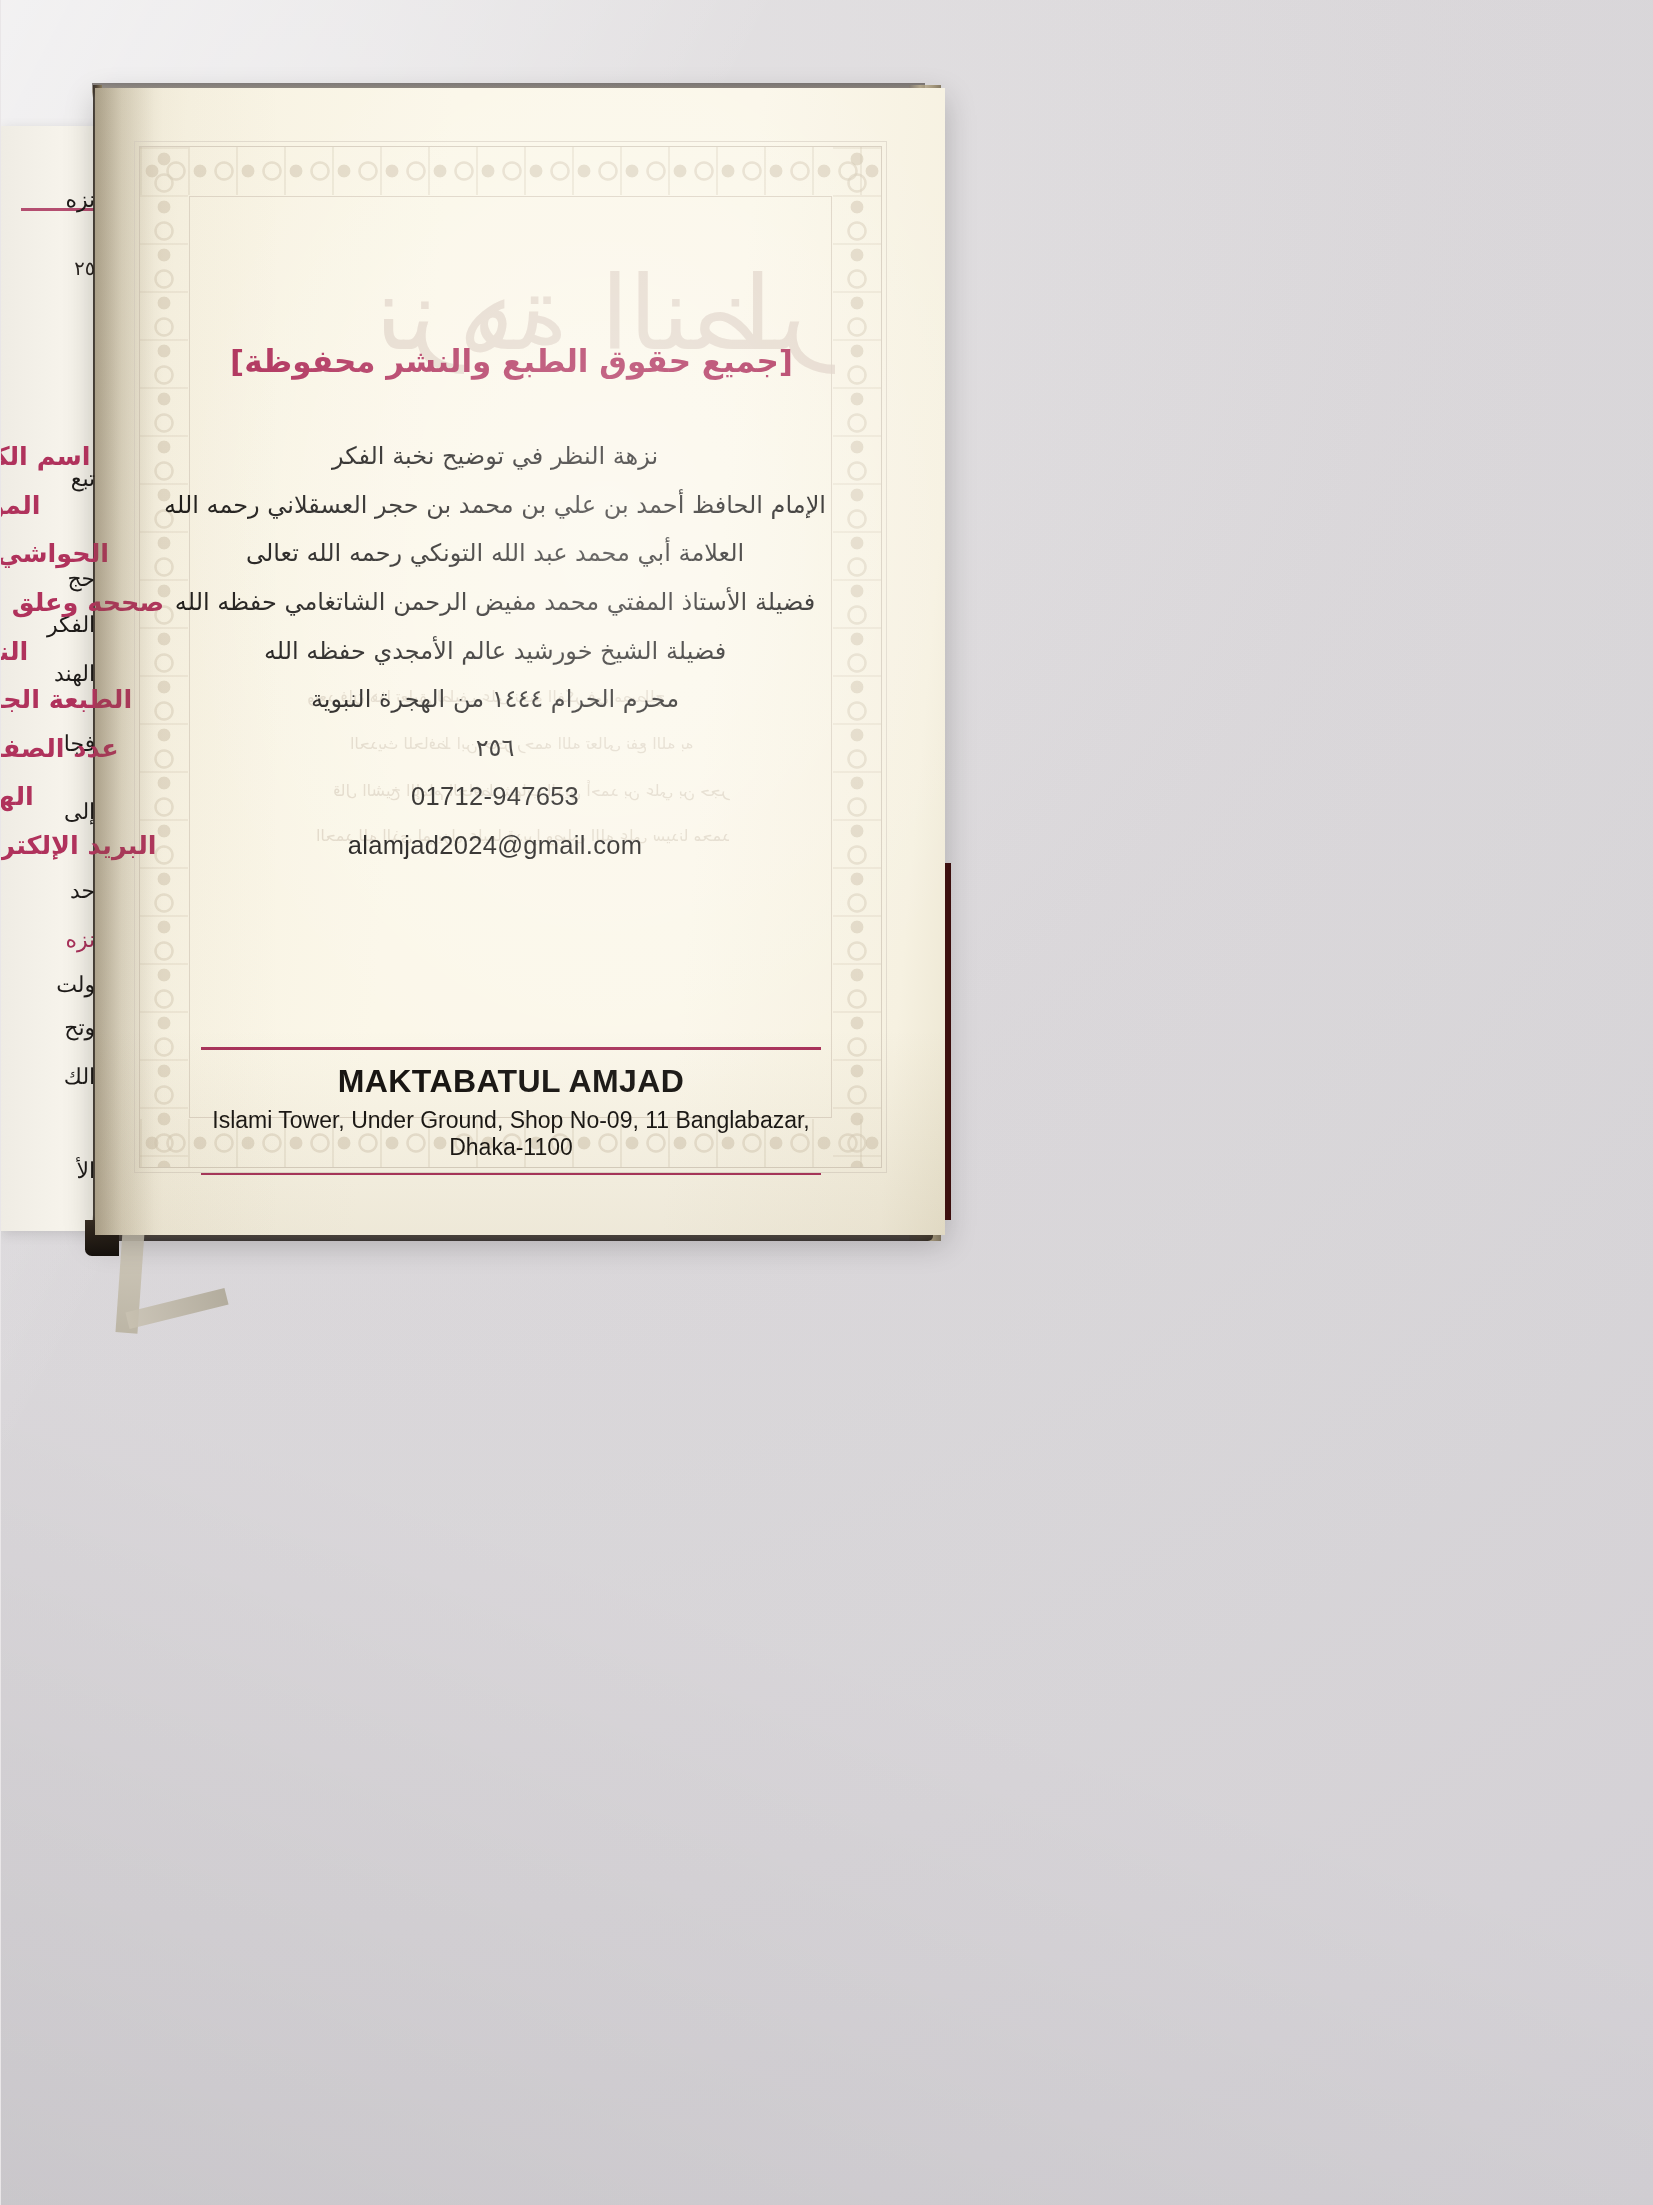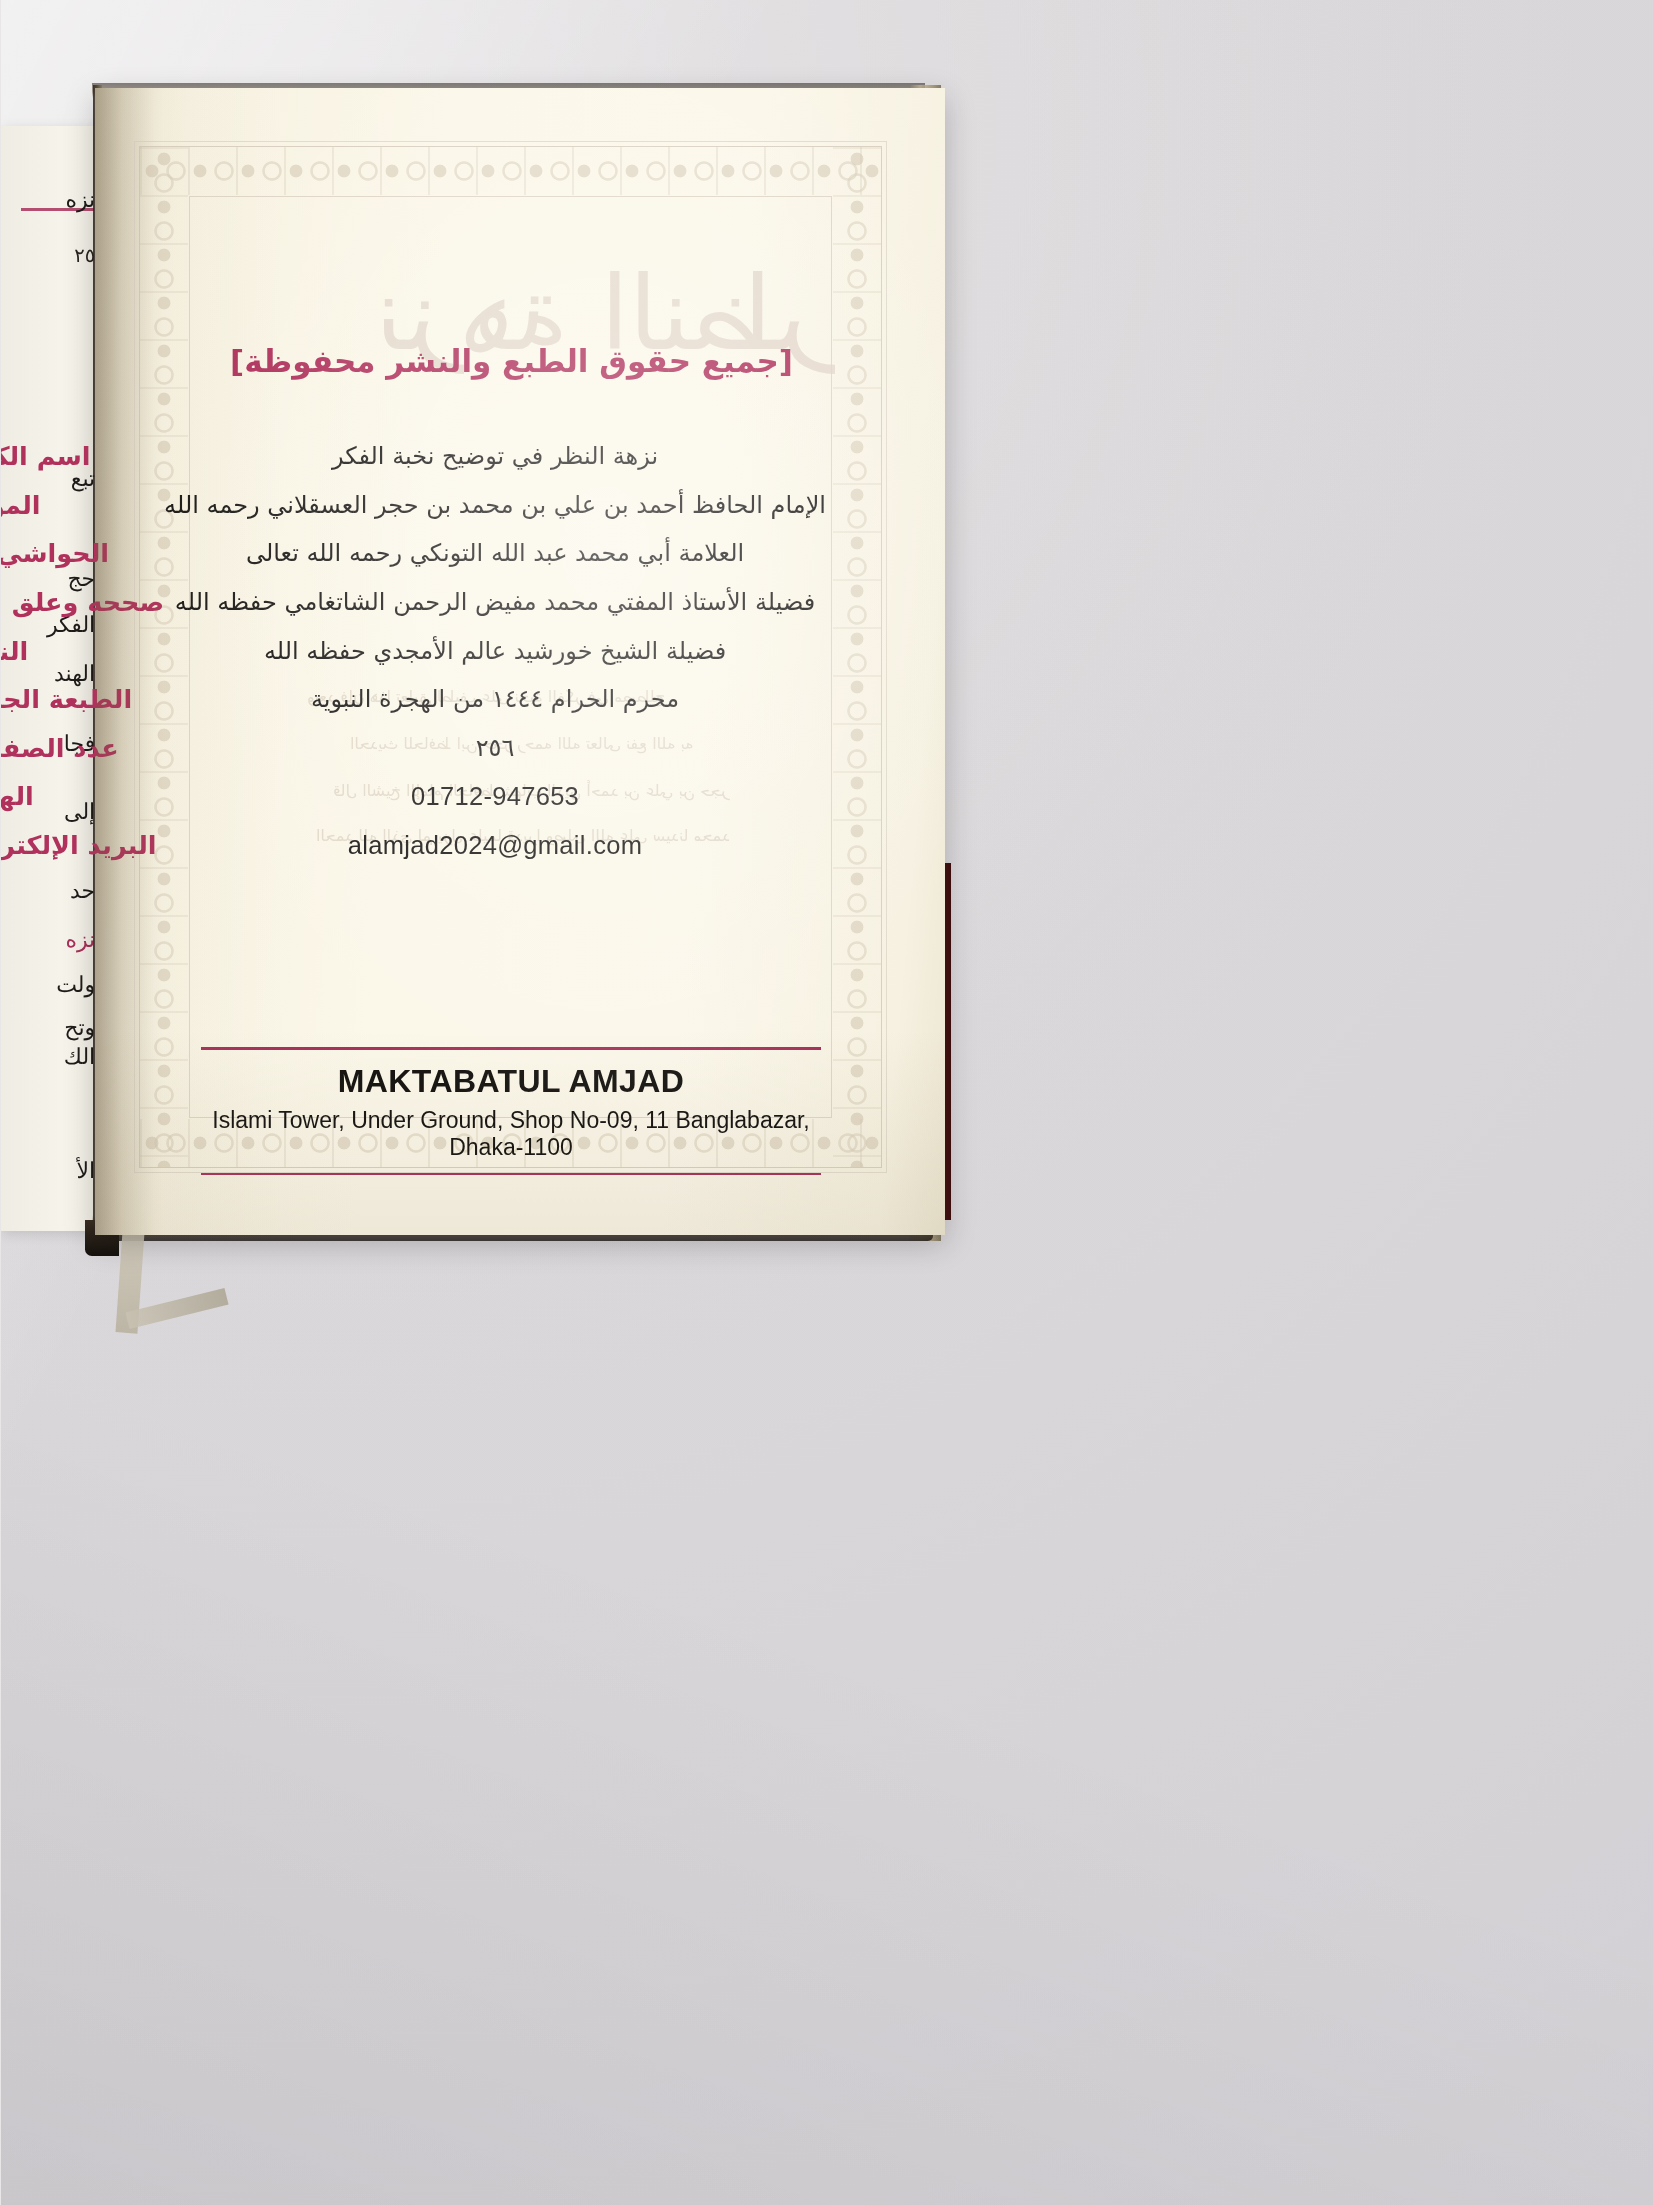--- a/index.html
+++ b/index.html
@@ -300,32 +300,32 @@
   }
 </style>
 </head>
 <body>
 
 <div class="table-surface"></div>
 
 <div class="left-page">
   <div class="lp-rule"></div>
   <div class="left-frag" style="top:61px">نزه</div>
-  <div class="left-frag sm" style="top:118px">٢٥</div>
+  <div class="left-frag sm" style="top:131px">٢٥</div>
   <div class="left-frag" style="top:340px">تبع</div>
   <div class="left-frag" style="top:440px">حج</div>
   <div class="left-frag" style="top:486px">الفكر</div>
   <div class="left-frag" style="top:535px">الهند</div>
   <div class="left-frag" style="top:605px">فجا</div>
   <div class="left-frag" style="top:673px">إلى</div>
   <div class="left-frag" style="top:752px">حد</div>
   <div class="left-frag pink" style="top:801px">نزه</div>
   <div class="left-frag" style="top:889px">وتح</div>
   <div class="left-frag" style="top:846px">ولت</div>
-  <div class="left-frag" style="top:918px">الك</div>
+  <div class="left-frag" style="top:938px">الك</div>
   <div class="left-frag" style="top:1032px">الأ</div>
 </div>
 
 <div class="cover-edge-top"></div>
 <div class="spine-strip"></div>
 <div class="cover-edge-right"></div>
 <div class="cover-edge-bottom"></div>
 <div class="cover-spine-bottom"></div>
 <div class="bookmark"></div>
 <div class="bookmark2"></div>

